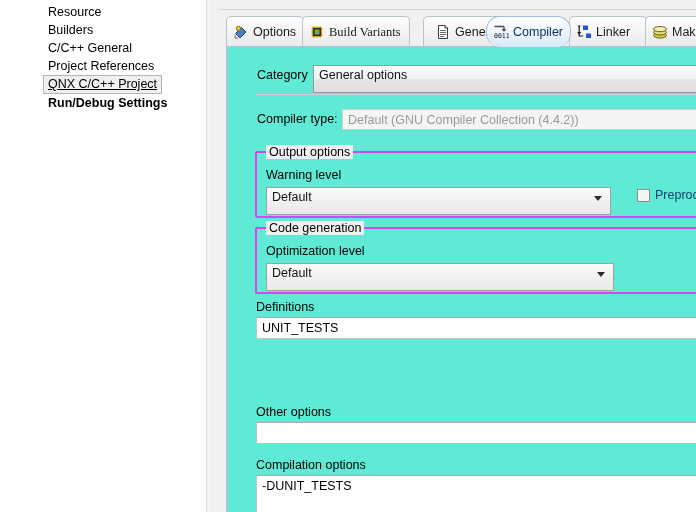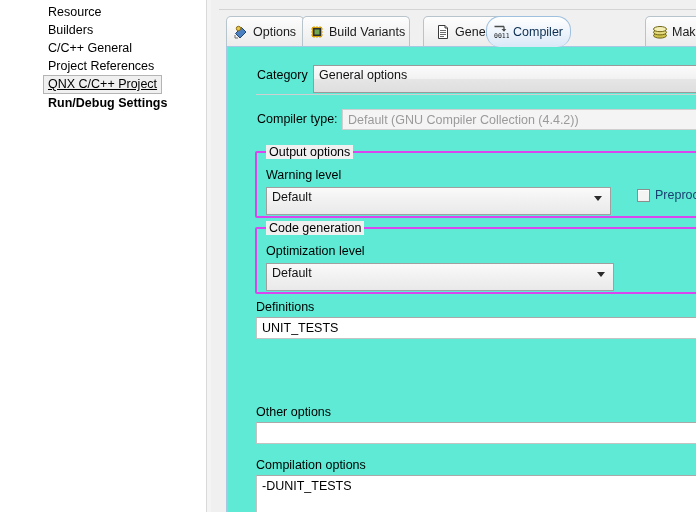--- a/index.html
+++ b/index.html
@@ -176,21 +176,21 @@
         <span class="tab-icon">
           <svg width="16" height="16" viewBox="0 0 16 16">
             <path d="M2.5 9.5 L8.5 3.5 L13 8 L7 14 Z" fill="#4a7fc1" stroke="#24456f" stroke-width="1"></path>
             <circle cx="5.5" cy="4.5" r="2.2" fill="#e8c84a" stroke="#8a6a12" stroke-width="1"></circle>
             <path d="M2 11 L2 14 L5 14" fill="none" stroke="#6d6d6d" stroke-width="1"></path>
           </svg>
         </span>
         <span class="tab-label">Options</span>
       </div>
 
-      <div class="tab" style="left:76px; width:108px;">
+      <div class="tab" style="left:76px; width:108px;font-family:Liberation Serif, serif;">
         <span class="tab-icon">
           <svg width="16" height="16" viewBox="0 0 16 16">
             <rect x="3.5" y="3.5" width="9" height="9" fill="#2d2d2d" stroke="#d8a40c" stroke-width="1"></rect>
             <rect x="5.5" y="5.5" width="5" height="5" fill="#6fa84f"></rect>
             <g stroke="#d8a40c" stroke-width="1">
               <path d="M5 3.5V2M8 3.5V2M11 3.5V2M5 12.5V14M8 12.5V14M11 12.5V14"></path>
               <path d="M3.5 5H2M3.5 8H2M3.5 11H2M12.5 5H14M12.5 8H14M12.5 11H14"></path>
             </g>
           </svg>
         </span>
@@ -214,20 +214,31 @@
         <span class="tab-icon">
           <svg width="16" height="16" viewBox="0 0 16 16">
             <path d="M1.5 2.5 H11 M11 2.5 V7" fill="none" stroke="#4b4b4b" stroke-width="1.3"></path>
             <path d="M8.5 5 L11 7.8 L13.3 5" fill="#4b4b4b"></path>
             <text x="1" y="14" font-family="monospace" font-size="6.5" fill="#111">0011</text>
           </svg>
         </span>
         <span class="tab-label">Compiler</span>
       </div>
 
+      <div class="tab" style="left:343px; width:78px;">
+        <span class="tab-icon">
+          <svg width="16" height="16" viewBox="0 0 16 16">
+            <rect x="7" y="1.5" width="5" height="4.5" fill="#2a4fd6"></rect>
+            <rect x="10" y="9.5" width="5" height="4.5" fill="#2a4fd6"></rect>
+            <path d="M2 2 L4.5 2 M3.2 2 V12 L7 12" fill="none" stroke="#1a1a1a" stroke-width="1.2"></path>
+            <path d="M1.2 8 L3.2 11 L5.2 8" fill="#1a1a1a"></path>
+          </svg>
+        </span>
+        <span class="tab-label">Linker</span>
+      </div>
 
       <div class="tab" style="left:419px; width:112px;">
         <span class="tab-icon">
           <svg width="16" height="16" viewBox="0 0 16 16">
             <ellipse cx="8" cy="11.5" rx="6.5" ry="2.6" fill="#cfc24a" stroke="#6e6413" stroke-width="1"></ellipse>
             <ellipse cx="8" cy="8.3" rx="6.5" ry="2.6" fill="#e4da7d" stroke="#6e6413" stroke-width="1"></ellipse>
             <ellipse cx="8" cy="5.1" rx="6.5" ry="2.6" fill="#f3eeb6" stroke="#6e6413" stroke-width="1"></ellipse>
           </svg>
         </span>
         <span class="tab-label">Make Builder</span>

